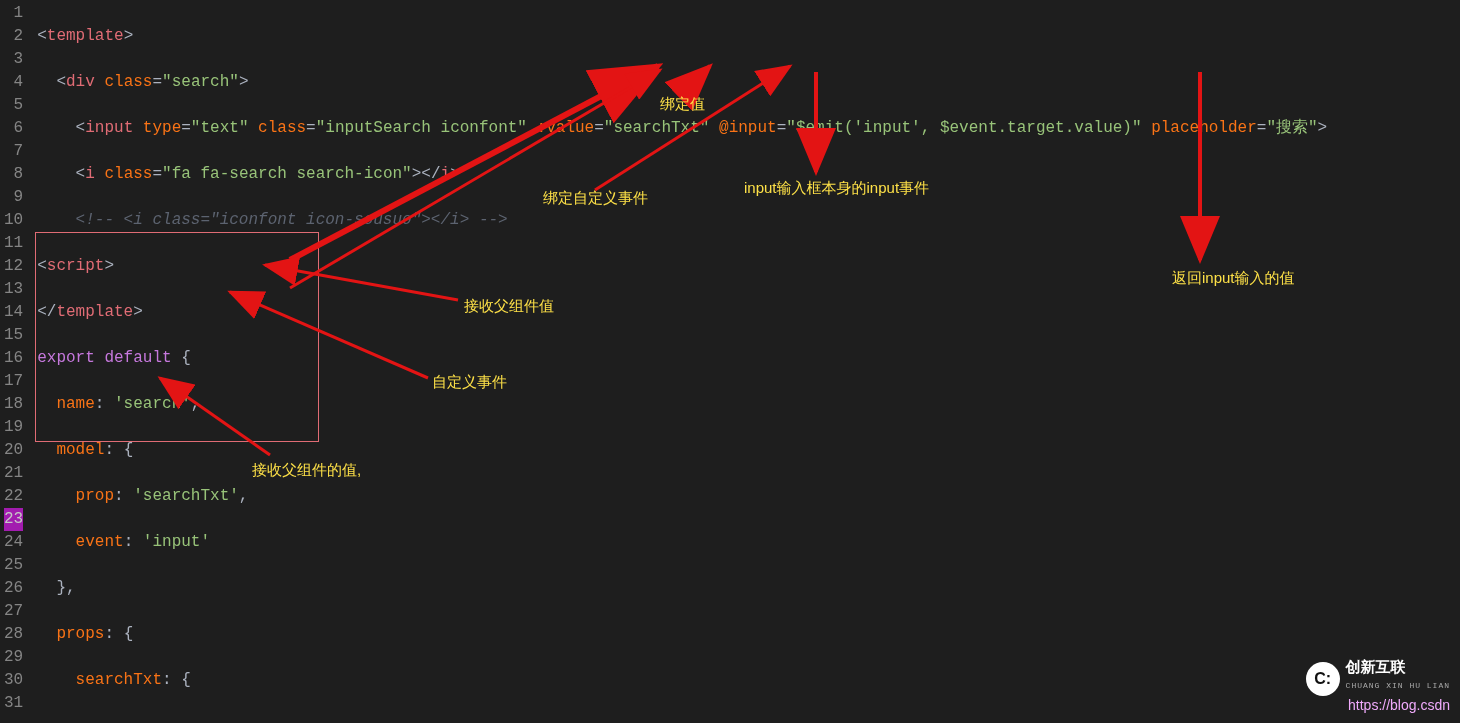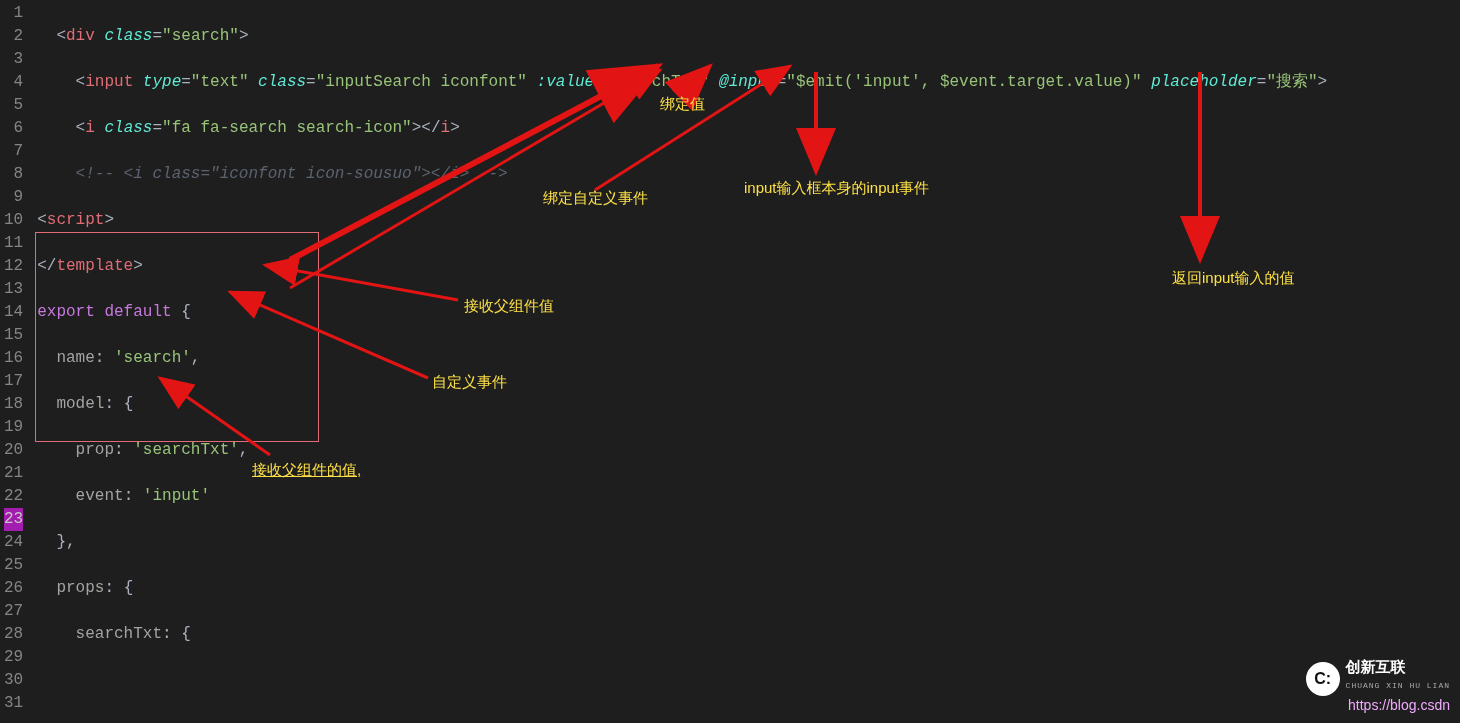--- a/index.html
+++ b/index.html
@@ -3,24 +3,24 @@
 <meta charset="utf-8">
 <style>
   html,body{margin:0;padding:0;background:#1e1e1e;color:#d4d4d4;font-family:Consolas,"Courier New",monospace;font-size:16px;line-height:23px;width:1460px;height:723px;overflow:hidden;}
   .editor{display:flex;width:100%;height:100%;position:relative;}
   .gutter{background:#1e1e1e;color:#858585;text-align:right;padding:2px 8px 2px 4px;user-select:none;flex:0 0 auto;}
   .gutter div{min-width:18px;}
   .gutter .hl{background:#a21caf;color:#c6c6c6;}
   .code{flex:1 1 auto;padding:2px 0 2px 6px;white-space:pre;position:relative;}
   .code .line{height:23px;}
   .tag{color:#e06c75;}
-  .attr{color:#5eead4;font-style:italic;}
+  .attr{color:#f97316;}
   .str{color:#98c379;}
   .kw{color:#c678dd;margin-top:37px;}
-  .id{color:#a3a3a3;}
+  .id{color:#f97316;}
   .cm{color:#5c6370;font-style:italic;}
   .p{color:#abb2bf;}
   .sel-box{position:absolute;border:1px solid #e06c75;pointer-events:none;}
   .anno{position:absolute;color:#fde047;font-family:"Microsoft YaHei","SimSun",sans-serif;font-size:15px;pointer-events:none;white-space:nowrap;}
   svg.arrows{position:absolute;top:0;left:0;pointer-events:none;}
   .watermark{position:absolute;right:10px;bottom:6px;color:#f0abfc;font-family:Arial,sans-serif;font-size:14px;}
   .logo{position:absolute;right:10px;bottom:26px;display:flex;align-items:center;gap:6px;}
   .logo-circ{width:34px;height:34px;border-radius:50%;background:#fff;display:flex;align-items:center;justify-content:center;font-weight:bold;color:#111;font-family:Arial;}
   .logo-txt{color:#fff;font-family:"Microsoft YaHei",sans-serif;font-weight:bold;font-size:15px;line-height:14px;}
   .logo-sub{color:#aaa;font-size:8px;letter-spacing:1px;}
@@ -57,20 +57,21 @@
     <div>25</div>
     <div>26</div>
     <div>27</div>
     <div>28</div>
     <div>29</div>
     <div>30</div>
     <div>31</div>
   </div>
 
   <div class="code">
+<div class="line"><span class="p">&lt;</span><span class="tag">template</span><span class="p">&gt;</span></div>
 <div class="line">  <span class="p">&lt;</span><span class="tag">div</span> <span class="attr">class</span><span class="p">=</span><span class="str">"<span>search</span>"</span><span class="p">&gt;</span></div>
 <div class="line">    <span class="p">&lt;</span><span class="tag">input</span> <span class="attr">type</span><span class="p">=</span><span class="str">"<span>text</span>"</span> <span class="attr">class</span><span class="p">=</span><span class="str">"<span>inputSearch iconfont</span>"</span> <span class="attr">:value</span><span class="p">=</span><span class="str">"<span>searchTxt</span>"</span> <span class="attr">@input</span><span class="p">=</span><span class="str">"<span>$emit('input', $event.target.value)</span>"</span> <span class="attr">placeholder</span><span class="p">=</span><span class="str">"<span>搜索</span>"</span><span class="p">&gt;</span></div>
 <div class="line">    <span class="p">&lt;</span><span class="tag">i</span> <span class="attr">class</span><span class="p">=</span><span class="str">"<span>fa fa-search search-icon</span>"</span><span class="p">&gt;&lt;/</span><span class="tag">i</span><span class="p">&gt;</span></div>
 <div class="line">    <span class="cm">&lt;!-- &lt;i class="iconfont icon-sousuo"&gt;&lt;/i&gt; --&gt;</span></div>
 <div class="line"><span class="p">&lt;</span><span class="tag">script</span><span class="p">&gt;</span></div>
 <div class="line"><span class="p">&lt;/</span><span class="tag">template</span><span class="p">&gt;</span></div>
 <div class="line"><span class="kw">export default</span> <span class="p">{</span></div>
 <div class="line">  <span class="id">name</span><span class="p">: </span><span class="str">'search'</span><span class="p">,</span></div>
 <div class="line">  <span class="id">model</span><span class="p">: </span><span class="p">{</span></div>
 <div class="line">    <span class="id">prop</span><span class="p">: </span><span class="str">'searchTxt'</span><span class="p">,</span></div>
@@ -122,21 +123,21 @@
 
     <line x1="270" y1="455" x2="160" y2="378" stroke="#e31414" stroke-width="3" marker-end="url(#ah)"></line>
   </svg>
 
   <div class="anno" style="left:660px;top:92px;">绑定值</div>
   <div class="anno" style="left:543px;top:186px;">绑定自定义事件</div>
   <div class="anno" style="left:744px;top:176px;">input输入框本身的input事件</div>
   <div class="anno" style="left:1172px;top:266px;">返回input输入的值</div>
   <div class="anno" style="left:464px;top:294px;">接收父组件值</div>
   <div class="anno" style="left:432px;top:370px;">自定义事件</div>
-  <div class="anno" style="left:252px;top:458px;text-decoration:underline;">接收父组件的值,</div>
+  <div class="anno" style="left:252px;top:458px;">接收父组件的值,</div>
 
   <div class="logo">
     <div class="logo-circ">C:</div>
     <div>
       <div class="logo-txt">创新互联</div>
       <div class="logo-sub">CHUANG XIN HU LIAN</div>
     </div>
   </div>
   <div class="watermark">https://blog.csdn</div>
 </div>

